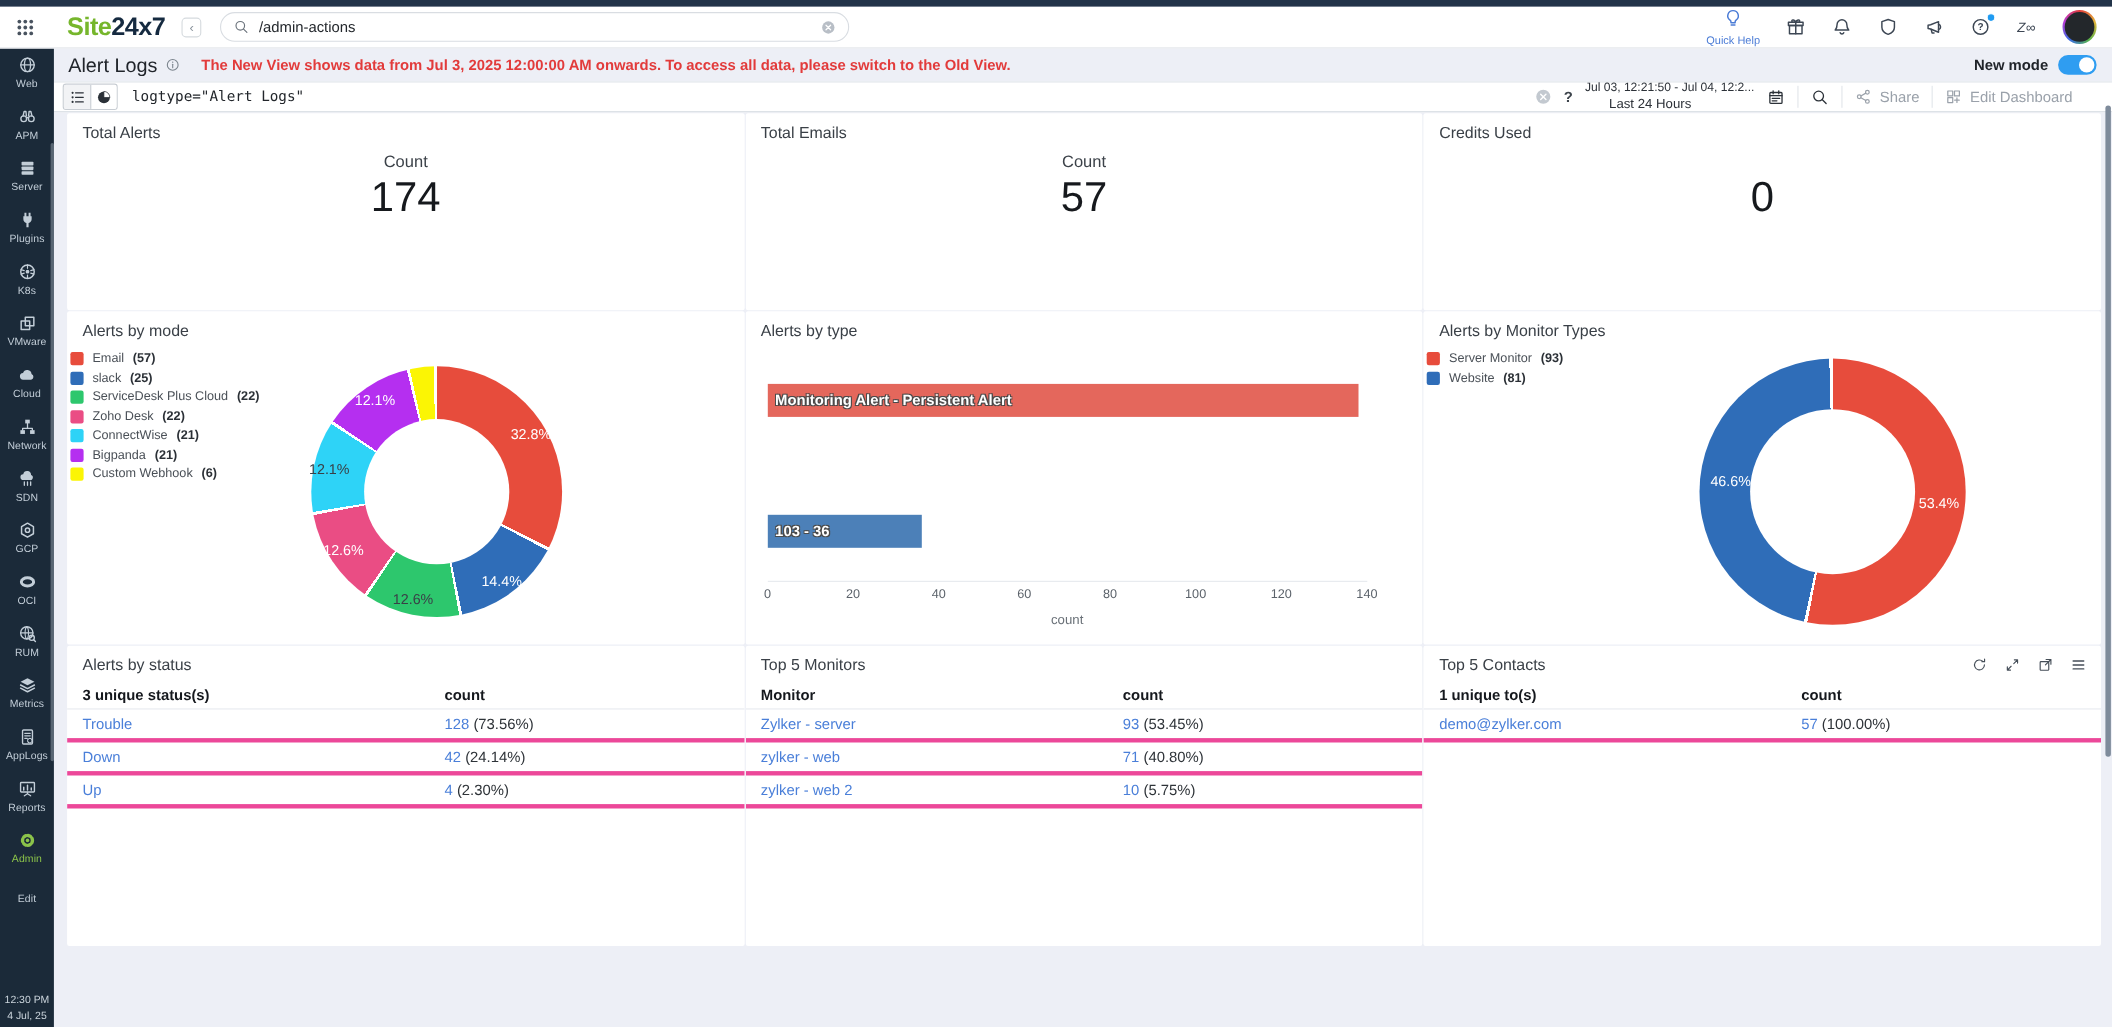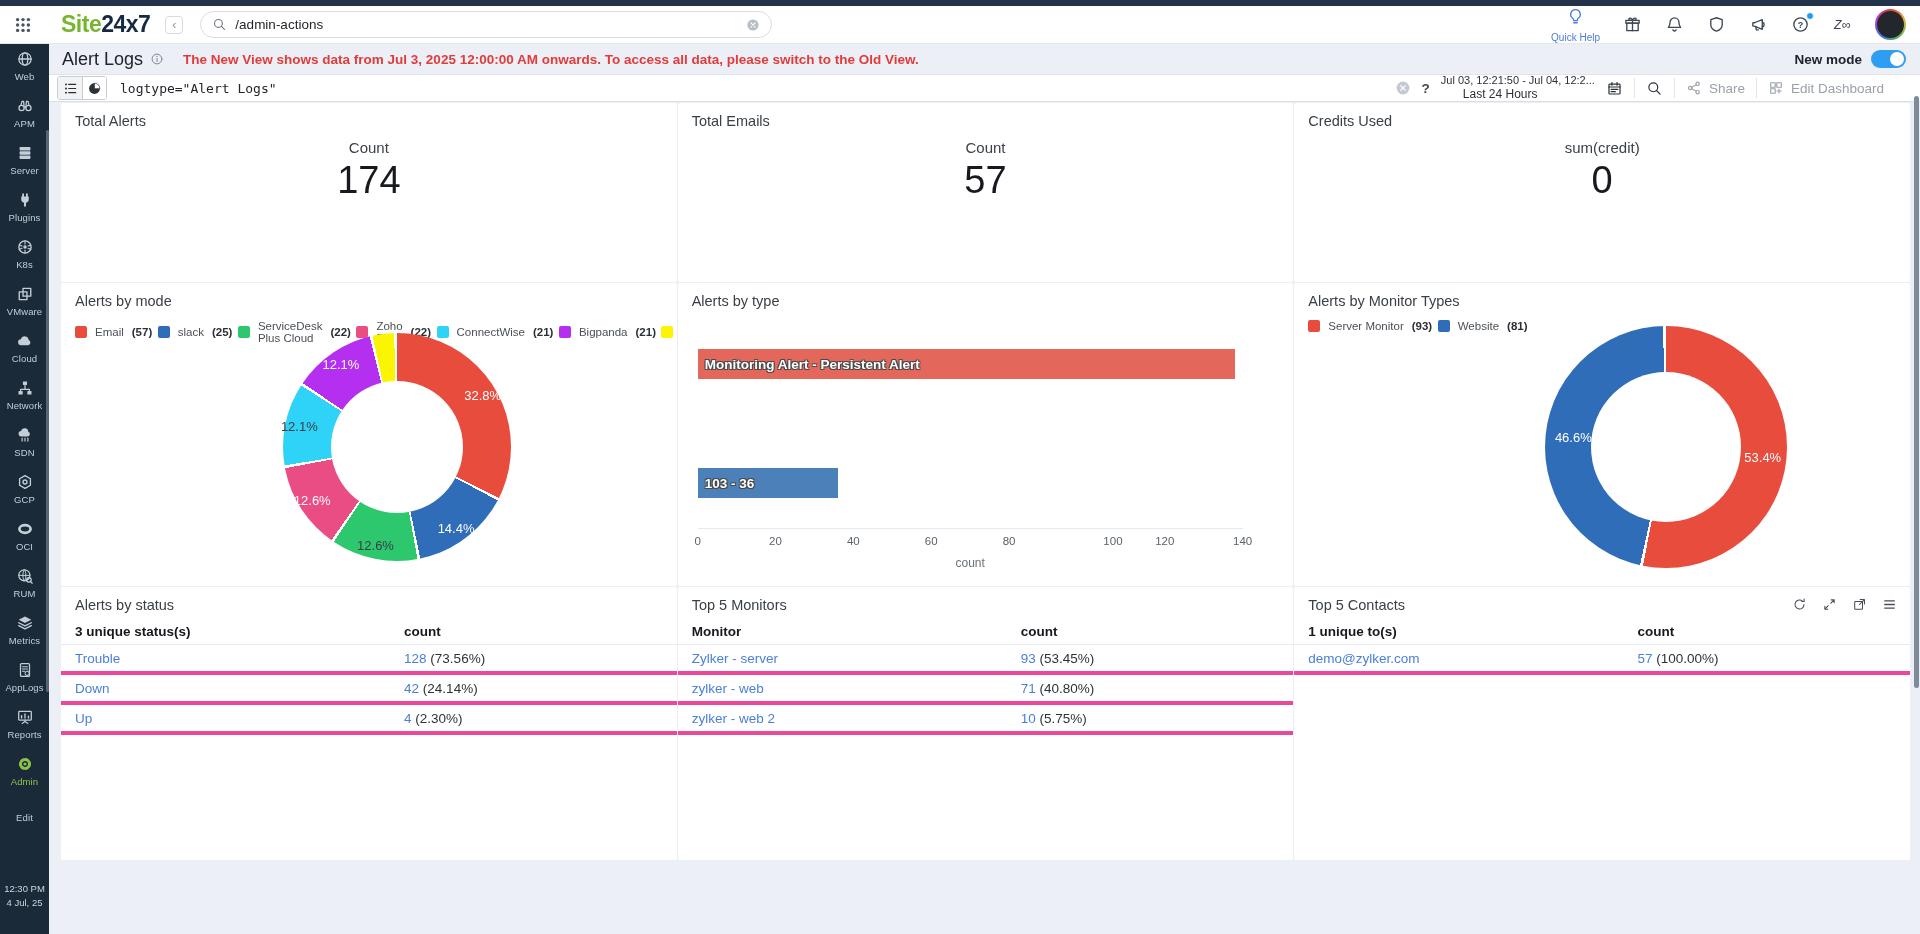--- a/index.html
+++ b/index.html
@@ -26,21 +26,21 @@
   .avatar::after { content:""; position:absolute; inset:2px; border-radius:50%; background:#23272b; }
 
   
   .sidebar { position:absolute; left:0; top:44px; width:49px; bottom:0; background:#1b2a39; z-index:4; display:flex; flex-direction:column; align-items:center; }
   .side-items { width:100%; }
   .side-item { width:100%; height:43px; margin-bottom:4px; display:flex; flex-direction:column; align-items:center; justify-content:center; gap:3px; color:#c3ced8; cursor:pointer; }
   .side-item .sic { width:18px; height:18px; }
   .side-item .lbl { font-size:9.5px; letter-spacing:0.1px; }
   .side-item.active { color:#8bc34a; }
   .side-scroll { position:absolute; right:0; top:86px; width:3px; height:562px; background:#8b98a4; opacity:.55; border-radius:2px; }
-  .side-clock { margin-top:auto; margin-bottom:23px; color:#ccd5dd; font-size:9.5px; text-align:center; line-height:1.55; }
+  .side-clock { margin-top:auto; margin-bottom:2px; color:#ccd5dd; font-size:9.5px; text-align:center; line-height:1.55; }
 
   
   .main { position:absolute; left:49px; top:44px; right:0; bottom:0; background:#edeff6; }
   .page-header { position:absolute; left:0; top:0; width:100%; height:30px; display:flex; align-items:center; padding:0 14px 0 13px; }
   .page-title { font-size:18px; color:#20242a; }
   .info-ic { width:14px; height:14px; color:#7b848d; margin-left:7px; }
   .notice { color:#e23b3b; font-size:13.5px; font-weight:600; margin-left:19px; }
   .newview { margin-left:auto; display:flex; align-items:center; gap:9px; font-size:13.5px; font-weight:600; color:#20242a; }
   .toggle { width:35px; height:18px; border-radius:9px; background:#2f9df1; position:relative; cursor:pointer; }
   .toggle::after { content:""; position:absolute; right:2px; top:2px; width:14px; height:14px; border-radius:50%; background:#fff; }
@@ -61,21 +61,21 @@
   .qb-grey { color:#9aa1aa; font-size:13.5px; display:flex; align-items:center; gap:7px; cursor:pointer; }
   .qb-grey .qic { width:16px; height:16px; }
 
   .dash { position:absolute; left:12px; right:10px; top:59px; height:763px; display:grid; grid-template-columns:1fr 1fr 1fr; grid-template-rows:179px 303px 273px; gap:1px; }
   .card { background:#fff; border-radius:2px; position:relative; overflow:hidden; }
   .card-title { position:absolute; top:10px; left:14px; font-size:14.5px; color:#3a4047; }
 
   .stat-mid { position:absolute; top:36px; width:100%; text-align:center; font-size:15px; color:#3c4249; }
   .stat-val { position:absolute; top:56px; width:100%; text-align:center; font-size:38px; color:#16191d; }
 
-  .legend { position:absolute; left:14px; top:37px; display:flex; flex-direction:row; gap:5.5px; }
+  .legend { position:absolute; left:3px; top:37px; display:flex; flex-direction:column; gap:5.5px;text-align:right; }
   .leg-item { display:flex; align-items:center; gap:8px; font-size:11.5px; color:#4a5057; cursor:pointer; }
   .leg-sw { width:12px; height:12px; border-radius:2px; flex:0 0 12px; }
   .leg-item b { color:#2b3036; }
 
   .donut { position:absolute; border-radius:50%; cursor:pointer; }
   .donut-hole { position:absolute; left:50%; top:50%; transform:translate(-50%,-50%); border-radius:50%; background:#fff; }
   .donut-label { position:absolute; transform:translate(-50%,-50%); font-size:13px; white-space:nowrap; }
 
   .hbar { position:absolute; cursor:pointer;padding-left:25px; }
   .hbar-label { position:absolute; left:7px; top:50%; transform:translateY(-50%); color:#fff; font-weight:bold; font-size:13.5px; white-space:nowrap;
@@ -466,21 +466,20 @@
       <div class="stat-mid">Count</div>
       <div class="stat-val">174</div>
     </div>
     <div class="card">
       <div class="card-title">Total Emails</div>
       <div class="stat-mid">Count</div>
       <div class="stat-val">57</div>
     </div>
     <div class="card">
       <div class="card-title">Credits Used</div>
-      <div class="stat-mid">sum(credit)</div>
       <div class="stat-val">0</div>
     </div>
 
     <div class="card" id="card-mode">
       <div class="card-title">Alerts by mode</div>
     <div class="legend">
           <div class="leg-item">
             <span class="leg-sw" style="background: rgb(231, 76, 60);"></span>
             <span>Email </span>
             <b>(57)</b>
@@ -533,21 +532,21 @@
         </div>
         <div class="hbar" style="left: 20px; top: 185px; width: 140.143px; height: 30px; background: rgb(76, 128, 184);">
           <span class="hbar-label">103 - 36</span>
         </div>
         <div class="axis-line" style="left: 20px; width: 545px; top: 245px;"></div>
         <span class="tick" style="left: 20px; top: 252px;">0</span>
         <span class="tick" style="left: 97.8571px; top: 252px;">20</span>
         <span class="tick" style="left: 175.714px; top: 252px;">40</span>
         <span class="tick" style="left: 253.571px; top: 252px;">60</span>
         <span class="tick" style="left: 331.429px; top: 252px;">80</span>
-        <span class="tick" style="left: 409.286px; top: 252px; margin-left: 26px;">100</span>
+        <span class="tick" style="left: 409.286px; top: 252px;">100</span>
         <span class="tick" style="left: 487.143px; top: 252px;">120</span>
         <span class="tick" style="left: 565px; top: 252px;">140</span>
         <div class="axis-label" style="left: 292.5px; top: 273px;">count</div>
       </div>
     <div class="card" id="card-montype">
       <div class="card-title">Alerts by Monitor Types</div>
     <div class="legend">
           <div class="leg-item">
             <span class="leg-sw" style="background: rgb(231, 76, 60);"></span>
             <span>Server Monitor </span>

